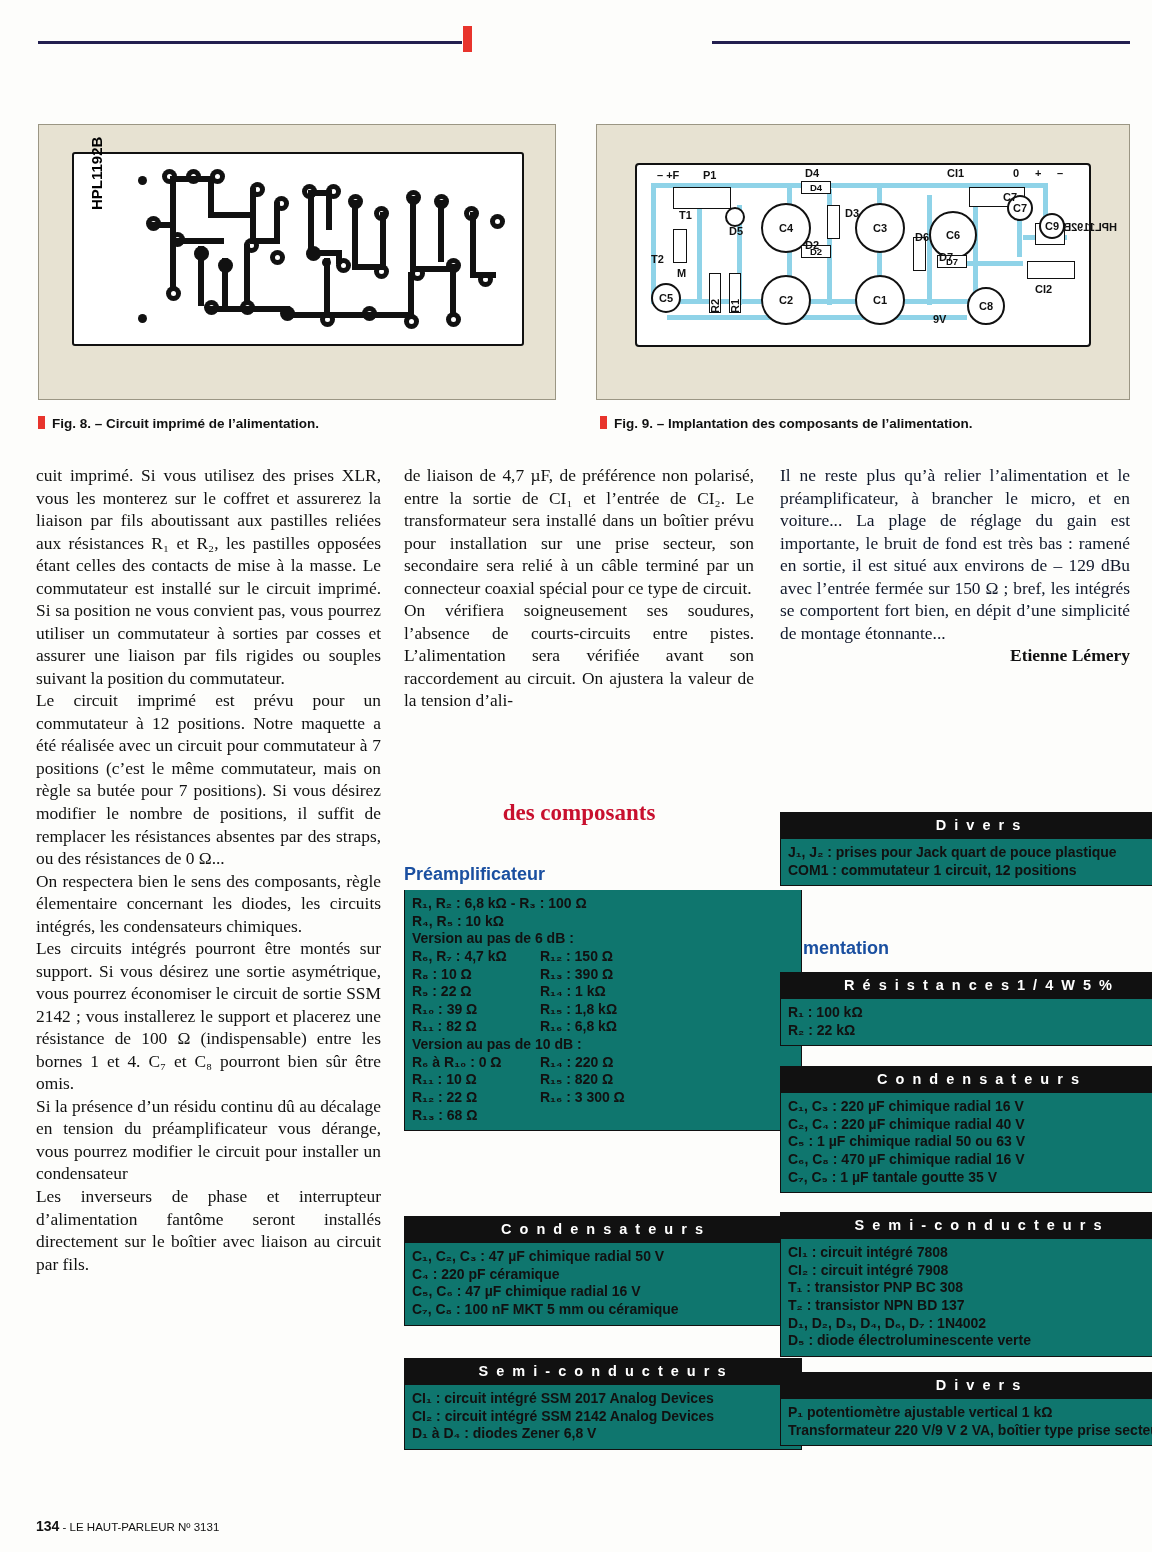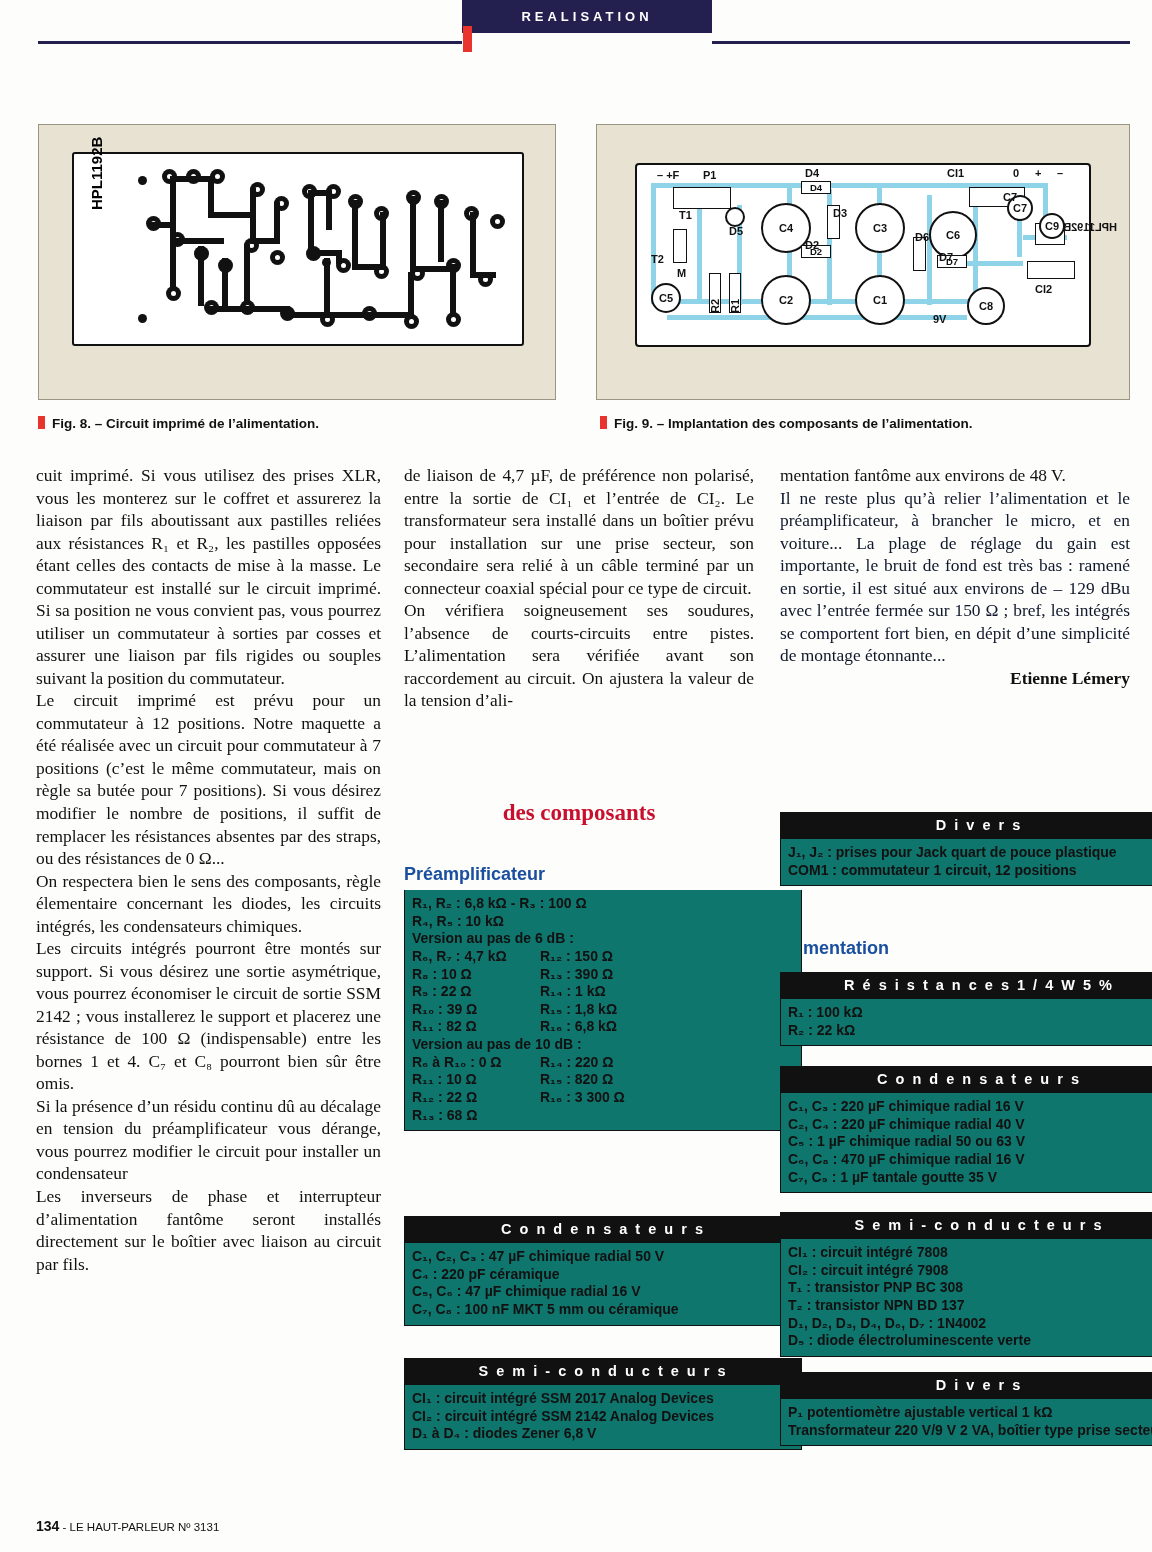--- a/index.html
+++ b/index.html
@@ -125,23 +125,20 @@
   .footer {
     position:absolute; left:36px; top:1518px;
     font-family:"Liberation Sans", sans-serif; font-size:11.5px; color:#111;
   }
   .footer b { font-size:14px; }
 </style>
 </head>
 <body>
 
 <div class="page-header">
-  <div class="hdr-banner">
-    <span>REALISATION</span>
-  </div>
   <div class="hdr-tick"></div>
   <div class="hdr-rule-left"></div>
   <div class="hdr-rule-right"></div>
 </div>
 
 <div class="fig-box" id="fig8">
   <div class="pcb">
     <div class="pcb-label">HPL1192B</div>
 
     <div class="pad small" style="left:64px;top:22px;"></div>
@@ -267,21 +264,21 @@
 
     <div class="lbl" style="left:20px;top:4px;">– +F</div>
     <div class="lbl" style="left:66px;top:4px;">P1</div>
     <div class="lbl" style="left:168px;top:2px;">D4</div>
     <div class="lbl" style="left:310px;top:2px;">CI1</div>
     <div class="lbl" style="left:376px;top:2px;">0</div>
     <div class="lbl" style="left:398px;top:2px;">+</div>
     <div class="lbl" style="left:420px;top:2px;">–</div>
     <div class="lbl" style="left:42px;top:44px;">T1</div>
     <div class="lbl" style="left:92px;top:60px;">D5</div>
-    <div class="lbl" style="left:196px;top:42px;">D3</div>
+    <div class="lbl" style="left:208px;top:42px;">D3</div>
     <div class="lbl" style="left:366px;top:26px;">C7</div>
     <div class="lbl" style="left:14px;top:88px;">T2</div>
     <div class="lbl" style="left:40px;top:102px;">M</div>
     <div class="lbl" style="left:168px;top:74px;">D2</div>
     <div class="lbl" style="left:278px;top:66px;">D6</div>
     <div class="lbl" style="left:302px;top:86px;">D7</div>
     <div class="lbl" style="left:398px;top:118px;">CI2</div>
     <div class="lbl" style="left:296px;top:148px;">9V</div>
     <div class="lbl v" style="left:72px;top:148px;">R2</div>
     <div class="lbl v" style="left:92px;top:148px;">R1</div>
@@ -300,21 +297,20 @@
   <p>Si la présence d’un résidu continu dû au décalage en tension du préamplificateur vous dérange, vous pourrez modifier le circuit pour installer un condensateur</p>
   <p>Les inverseurs de phase et interrupteur d’alimentation fantôme seront installés directement sur le boîtier avec liaison au circuit par fils.</p>
 </div>
 
 <div class="col" id="col2">
   <p>de liaison de 4,7 µF, de préférence non polarisé, entre la sortie de CI₁ et l’entrée de CI₂. Le transformateur sera installé dans un boîtier prévu pour installation sur une prise secteur, son secondaire sera relié à un câble terminé par un connecteur coaxial spécial pour ce type de circuit.</p>
   <p>On vérifiera soigneusement ses soudures, l’absence de courts-circuits entre pistes. L’alimentation sera vérifiée avant son raccordement au circuit. On ajustera la valeur de la tension d’ali-</p>
 </div>
 
 <div class="col" id="col3">
-  <p>mentation fantôme aux environs de 48 V.</p>
   <p class="green">Il ne reste plus qu’à relier l’alimentation et le préamplificateur, à brancher le micro, et en voiture... La plage de réglage du gain est importante, le bruit de fond est très bas : ramené en sortie, il est situé aux environs de – 129 dBu avec l’entrée fermée sur 150 Ω ; bref, les intégrés se comportent fort bien, en dépit d’une simplicité de montage étonnante...</p>
   <p class="signature">Etienne Lémery</p>
 </div>
 
 <div class="nom-title">
   <div>des composants</div>
 </div>
 <div class="sec-head" id="sh-preamp">Préamplificateur</div>
 <div class="sec-head" id="sh-alim">Alimentation</div>
 

